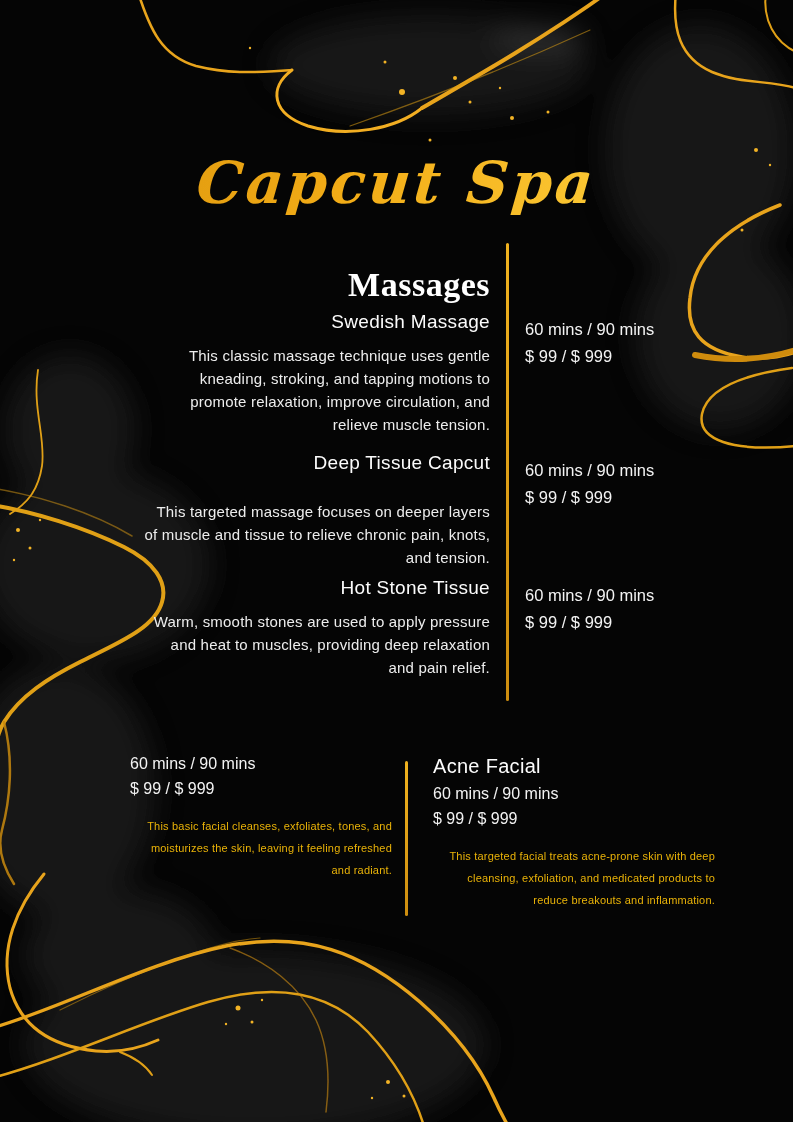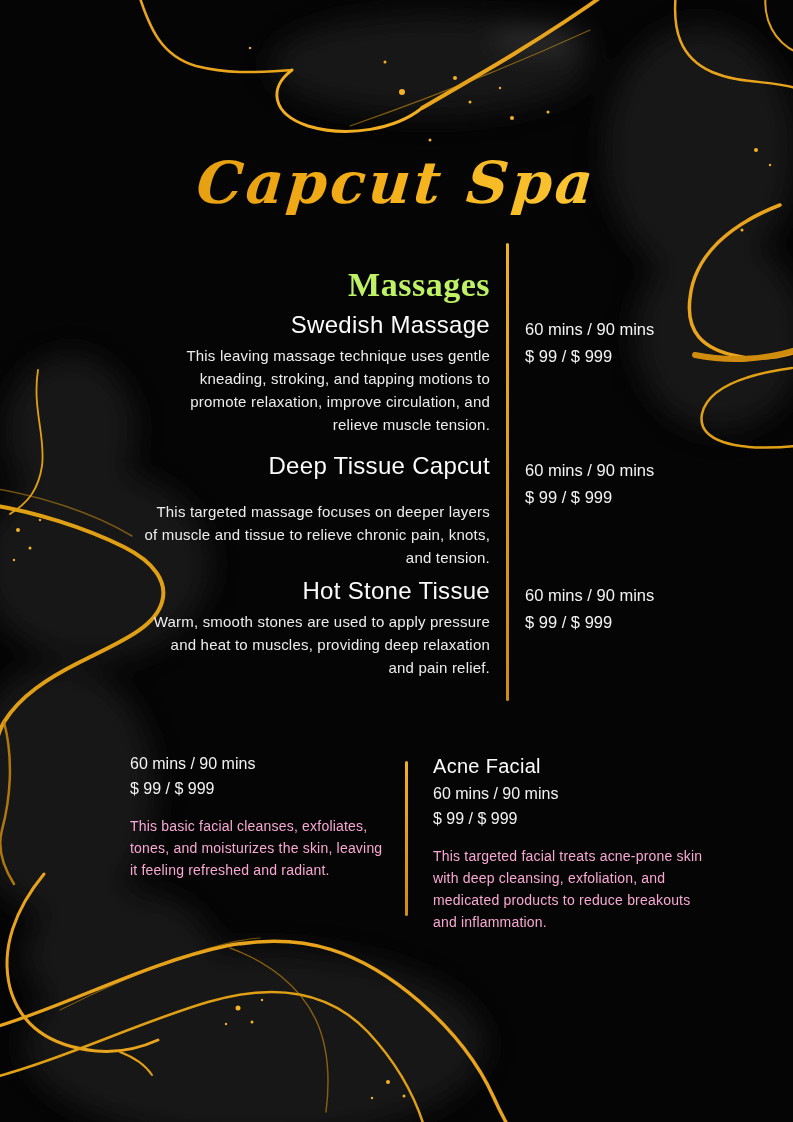--- a/index.html
+++ b/index.html
@@ -22,49 +22,49 @@
     .title{
       background:linear-gradient(100deg,#d8920b 5%,#f3ad17 45%,#ffd644 95%);
       -webkit-background-clip:text;background-clip:text;color:transparent;
     }
   }
 
   
   .massages-heading{
     position:absolute;top:238px;left:0;width:490px;text-align:right;
     font-family:"Liberation Serif",serif;font-weight:700;font-size:34px;
-    color:#bef264;letter-spacing:.5px;z-index:2;
+    color:#ffffff;letter-spacing:.5px;z-index:2;
   }
 
   .vline{position:absolute;border-radius:2px;z-index:2;
     background:linear-gradient(180deg,#f0b21f,#cd8d0f);}
   #divider-massages{left:506px;top:243px;width:3px;height:458px;}
   #divider-facials{left:405px;top:761px;width:3px;height:155px;}
 
   .item-name{
     position:absolute;left:150px;width:340px;text-align:right;
-    font-size:24px;font-weight:500;color:#FCFCFC;letter-spacing:.3px;z-index:2;
+    font-size:19px;font-weight:500;color:#FCFCFC;letter-spacing:.3px;z-index:2;
   }
   .item-desc{
     position:absolute;left:143px;width:347px;text-align:right;
     font-size:15px;line-height:23px;color:#EDEDED;letter-spacing:.2px;z-index:2;
   }
   .item-meta{
     position:absolute;left:525px;width:220px;text-align:left;
     font-size:16.5px;line-height:27px;color:#F3F3F3;z-index:2;
   }
 
   
   .facial-col{position:absolute;top:755px;z-index:2;color:#F3F3F3;}
   #facial-left{left:130px;width:262px;}
   #facial-right{left:433px;width:282px;}
   .facial-name{font-size:20px;font-weight:500;color:#FCFCFC;margin:0 0 7px 0;letter-spacing:.3px;}
   .facial-duration{font-size:16px;margin:0 0 7px 0;}
   .facial-price{font-size:16px;margin:0 0 17px 0;}
-  .facial-desc{font-size:14px;line-height:22px;color:#f9a8d4;margin:0;letter-spacing:.2px;}
+  .facial-desc{font-size:11px;line-height:22px;color:#eab308;margin:0;letter-spacing:.2px;text-align:right;}
 </style>
 </head>
 <body>
 
 <svg id="art" width="793" height="1122" viewBox="0 0 793 1122" xmlns="http://www.w3.org/2000/svg" aria-hidden="true">
   <defs>
     <filter id="soft" x="-20%" y="-20%" width="140%" height="140%">
         <feGaussianBlur stdDeviation="0.6"></feGaussianBlur>
       </filter>
     <filter id="smudge" x="-60%" y="-60%" width="220%" height="220%">
@@ -135,21 +135,21 @@
     <circle cx="372" cy="1098" r="1.2"></circle>
   </g>
 </svg>
 
 <h1 class="title">Capcut Spa</h1>
 
 <h2 class="massages-heading">Massages</h2>
 <div id="divider-massages" class="vline"></div>
 
 <div class="item-name" style="top:311px">Swedish Massage</div>
-<div class="item-desc" style="top:344px">This leaving massage technique uses gentle kneading, stroking, and tapping motions to promote relaxation, improve circulation, and relieve muscle tension.</div>
+<div class="item-desc" style="top:344px">This classic massage technique uses gentle kneading, stroking, and tapping motions to promote relaxation, improve circulation, and relieve muscle tension.</div>
 <div class="item-meta" style="top:316px">
   <div>60 mins / 90 mins</div>
   <div>$ 99 / $ 999</div>
 </div>
 
 <div class="item-name" style="top:452px">Deep Tissue Capcut</div>
 <div class="item-desc" style="top:500px">This targeted massage focuses on deeper layers of muscle and tissue to relieve chronic pain, knots, and tension.</div>
 <div class="item-meta" style="top:457px">
   <div>60 mins / 90 mins</div>
   <div>$ 99 / $ 999</div>

